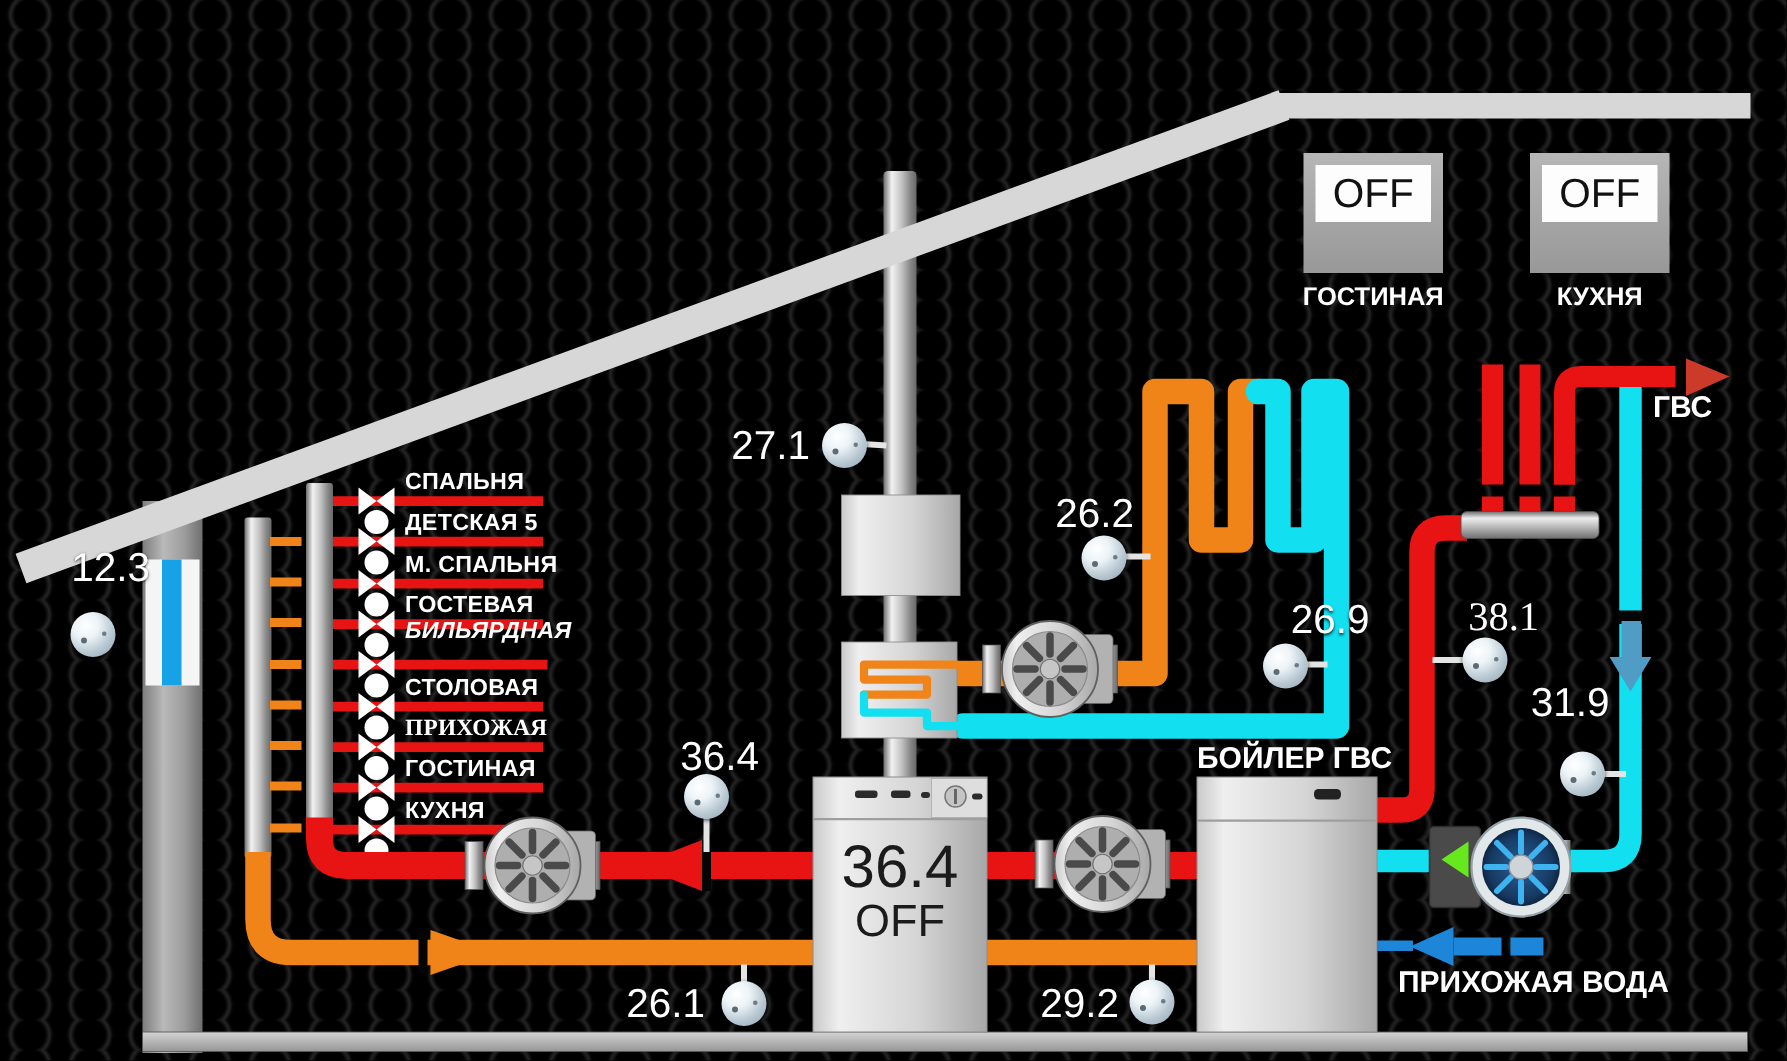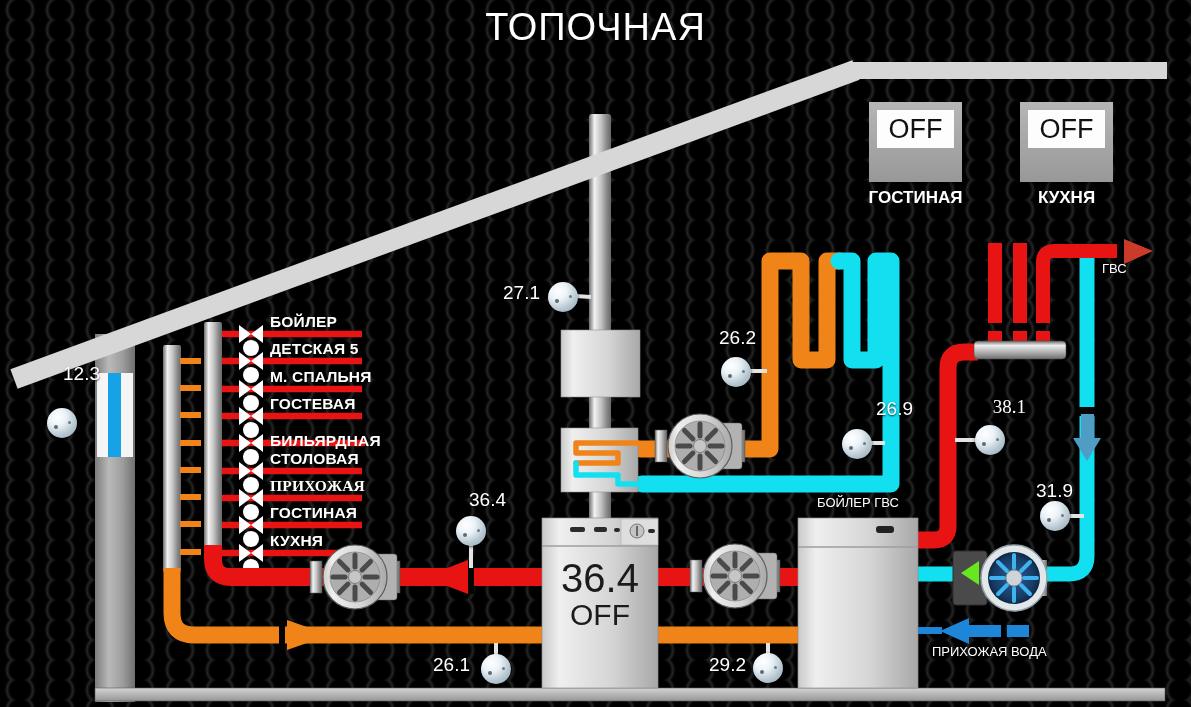--- a/index.html
+++ b/index.html
@@ -9,22 +9,22 @@
     background-color:#050505;
     background-image:
       radial-gradient(circle 16px at 20px 10px, #000 10px, #242424 13px, #070707 15px, rgba(0,0,0,0) 16px),
       radial-gradient(circle 16px at 20px 10px, #000 10px, #1d1d1d 13px, #060606 15px, rgba(0,0,0,0) 16px);
     background-position:0 0,20px 10px;
     background-size:40px 20px,40px 20px;
   }
   .svgwrap{position:absolute;left:0;top:0;}
   .txt{position:absolute;color:#fff;white-space:nowrap;}
   .title{left:0;right:0;top:6px;text-align:center;font-size:38px;font-weight:400;letter-spacing:1px;}
-  .val{font-size:19px;text-align:right;text-shadow:0 1px 2px rgba(0,0,0,.8);}
-  .lbl{font-weight:400;font-size:13px;text-shadow:0 1px 2px rgba(0,0,0,.8);}
+  .val{font-size:27px;text-align:right;text-shadow:0 1px 2px rgba(0,0,0,.8);}
+  .lbl{font-weight:700;font-size:20px;text-shadow:0 1px 2px rgba(0,0,0,.8);}
   .room{font-weight:700;font-size:15.5px;letter-spacing:0.2px;}
   .sensor{position:absolute;width:30px;height:30px;border-radius:50%;
     background:radial-gradient(circle at 34% 30%,#ffffff 0%,#ecf3f7 30%,#b9c9d3 62%,#8da1ad 100%);
     box-shadow:0 1px 3px rgba(0,0,0,.7);}
   .sensor::after{content:"";position:absolute;left:7px;top:17px;width:4px;height:4px;border-radius:50%;background:#5d6b74;}
   .sensor::before{content:"";position:absolute;right:6px;top:13px;width:3px;height:3px;border-radius:50%;background:#6d7b84;}
   .switch{position:absolute;width:93px;height:80px;background:linear-gradient(#b6b6b6,#989898);box-shadow:0 2px 4px rgba(0,0,0,.6);}
   .screen{margin:8px auto 0;width:77px;height:38px;background:#fdfdfd;color:#111;
     font-size:27px;display:flex;align-items:center;justify-content:center;}
   .swlbl{position:absolute;text-align:center;font-weight:700;font-size:17px;color:#fff;}
@@ -244,57 +244,56 @@
         <line x1="1007" y1="571" x2="998" y2="562"></line>
             <line x1="1021" y1="585" x2="1030" y2="594"></line>
         <line x1="1007" y1="585" x2="998" y2="594"></line>
             <line x1="1021" y1="571" x2="1030" y2="562"></line>
       </g>
       <circle cx="1014" cy="578" r="8" fill="#cfd4d8" stroke="#8a959c"></circle>
     </g>
   </svg>
   </div>
 
-  <div class="txt title">ТОПОЧНАЯ</div>
 
   <div class="switch" style="left:869px;top:102px;">
     <div class="screen">OFF</div>
   </div>
   <div class="swlbl" style="left:849px;top:188px;width:133px;">ГОСТИНАЯ</div>
   <div class="switch" style="left:1020px;top:102px;">
     <div class="screen">OFF</div>
   </div>
   <div class="swlbl" style="left:1000px;top:188px;width:133px;">КУХНЯ</div>
 
-  <div class="txt room" style="left:270px;top:313px;">БОЙЛЕР</div>
+  <div class="txt room" style="left:270px;top:313px;">СПАЛЬНЯ</div>
   <div class="txt room" style="left:270px;top:340px;">ДЕТСКАЯ 5</div>
   <div class="txt room" style="left:270px;top:368px;">М. СПАЛЬНЯ</div>
   <div class="txt room" style="left:270px;top:395px;">ГОСТЕВАЯ</div>
-  <div class="txt room" style="left:270px;top:432px;">БИЛЬЯРДНАЯ</div>
+  <div class="txt room" style="left:270px;top:412px;font-style:italic;">БИЛЬЯРДНАЯ</div>
   <div class="txt room" style="left:270px;top:450px;">СТОЛОВАЯ</div>
   <div class="txt room" style="left:270px;top:477px;font-family:Liberation Serif, serif;">ПРИХОЖАЯ</div>
   <div class="txt room" style="left:270px;top:504px;">ГОСТИНАЯ</div>
   <div class="txt room" style="left:270px;top:532px;">КУХНЯ</div>
 
   <div class="txt val" style="left:20px;top:363px;width:80px;">12.3</div>
   <div class="sensor" style="left:47px;top:408px;"></div>
 
   <div class="txt val" style="left:455px;top:282px;width:85px;">27.1</div>
   <div class="sensor" style="left:548px;top:282px;"></div>
 
   <div class="txt val" style="left:668px;top:327px;width:88px;">26.2</div>
   <div class="sensor" style="left:721px;top:357px;"></div>
 
   <div class="txt val" style="left:828px;top:398px;width:85px;">26.9</div>
   <div class="sensor" style="left:842px;top:429px;"></div>
 
   <div class="txt val" style="left:938px;top:396px;width:88px;font-family:Liberation Serif, serif;">38.1</div>
   <div class="sensor" style="left:975px;top:425px;"></div>
 
-  <div class="txt val" style="left:988px;top:480px;width:85px;">31.9</div>
+  <div class="txt val" style="left:988px;top:453px;width:85px;">31.9</div>
   <div class="sensor" style="left:1040px;top:501px;"></div>
 
   <div class="txt val" style="left:418px;top:489px;width:88px;">36.4</div>
   <div class="sensor" style="left:456px;top:516px;"></div>
 
   <div class="txt val" style="left:385px;top:654px;width:85px;">26.1</div>
   <div class="sensor" style="left:481px;top:654px;"></div>
 
   <div class="txt val" style="left:658px;top:654px;width:88px;">29.2</div>
   <div class="sensor" style="left:753px;top:653px;"></div>

